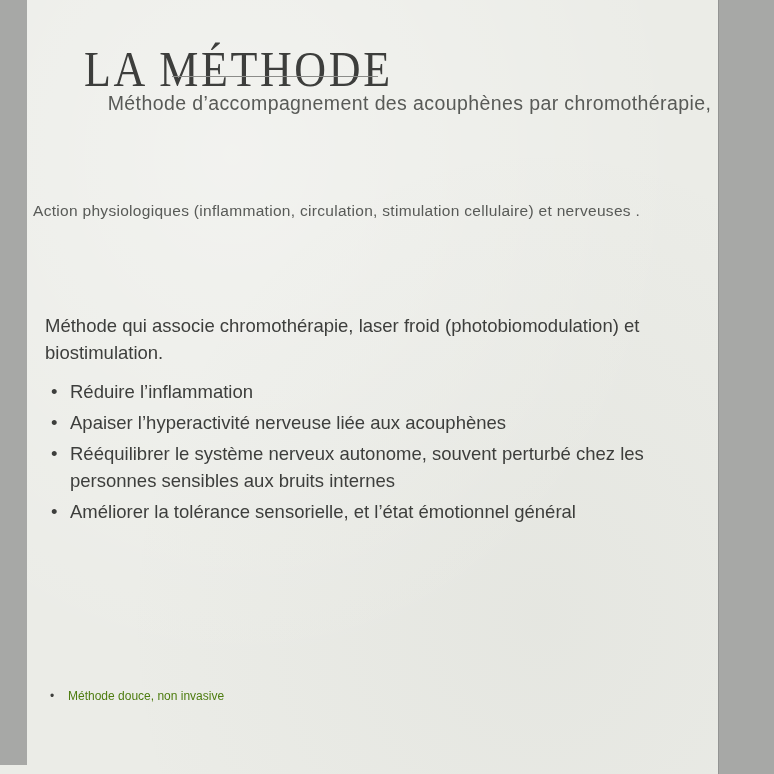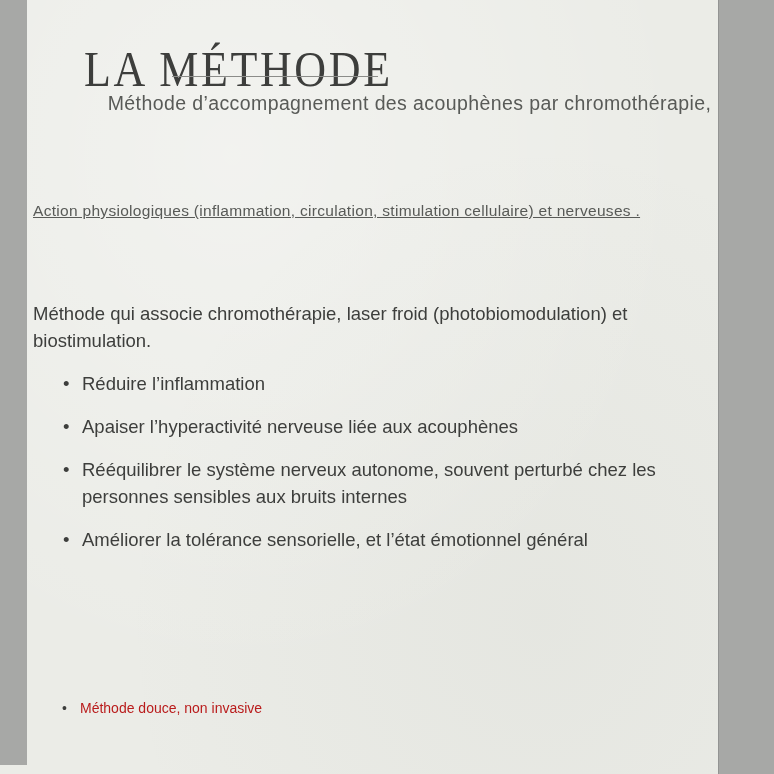--- a/index.html
+++ b/index.html
@@ -65,57 +65,56 @@
     color: #585a57;
   }
   .action-line {
     position: absolute;
     left: 33px; top: 201px;
     width: 680px;
     font-size: 15.5px;
     line-height: 20px;
     letter-spacing: 0.3px;
     color: #585a57;
-    text-decoration: underline;
   }
   .main-block {
     position: absolute;
     left: 33px; top: 300px;
     width: 676px;
     font-size: 18.5px;
     line-height: 27px;
     color: #3d3e3c;
   }
   .main-block p {
-    margin: 0;
+    margin: 12px;
   }
   ul.bullets {
     margin: 0;
     padding: 0;
     list-style: none;
   }
   ul.bullets li {
     position: relative;
     padding-left: 33px;
-    margin: 16px;
+    margin: 4px;
   }
   ul.bullets li::before {
     content: "•";
     position: absolute;
     left: 14px;
     top: 0;
     color: #3d3e3c;
   }
   .footer-block {
     position: absolute;
     left: 33px; top: 679px;
     width: 660px;
-    font-size: 14px;
+    font-size: 12px;
     line-height: 26px;
-    color: #b91c1c;
+    color: #4d7c0f;
   }
   .footer-block ul.bullets li {
     padding-left: 31px;
   }
   .footer-block ul.bullets li::before {
     left: 13px;
   }
 </style>
 </head>
 <body>

